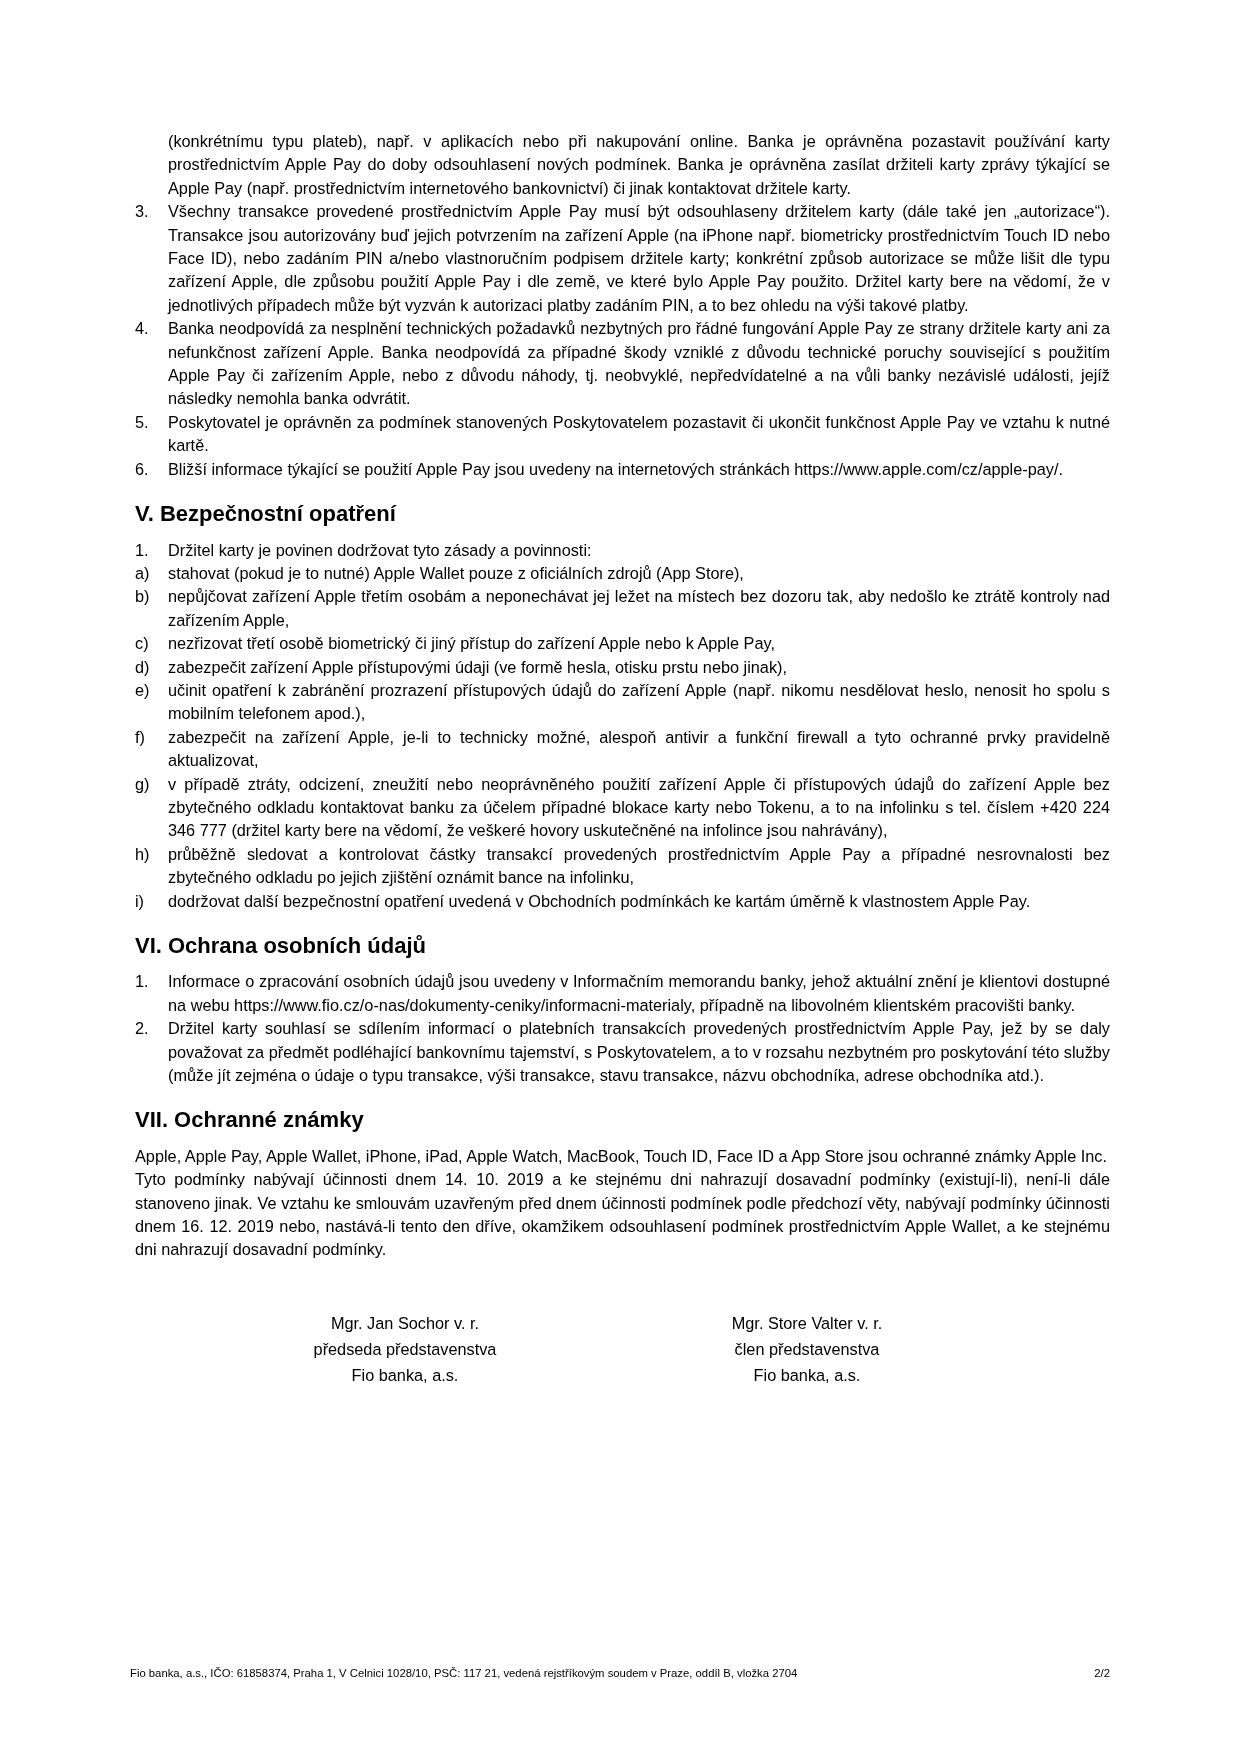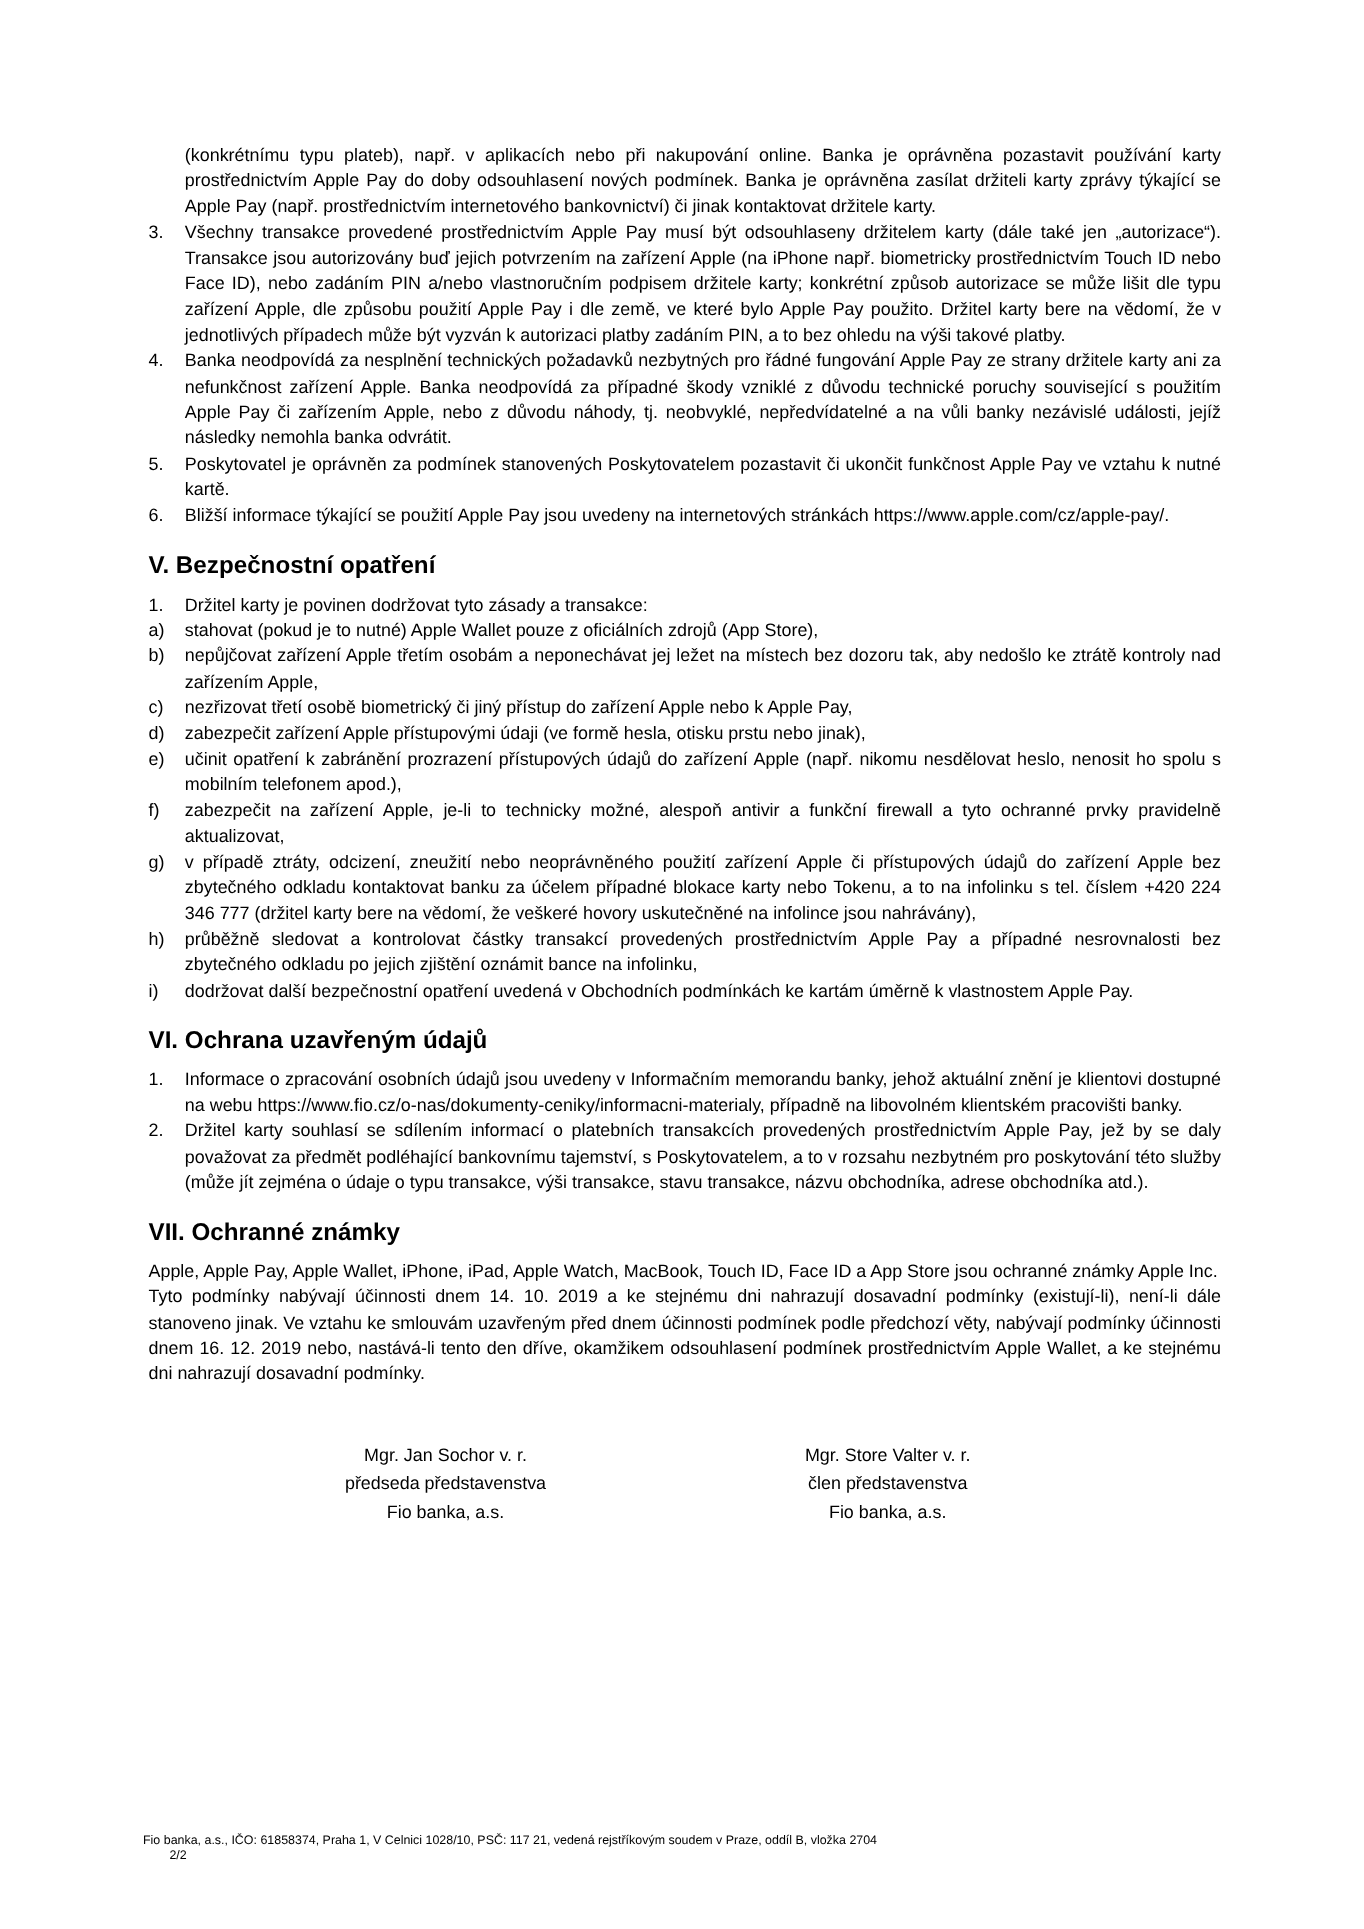--- a/index.html
+++ b/index.html
@@ -62,21 +62,20 @@
   .footer {
     position: absolute;
     left: 130px;
     right: 130px;
     top: 1666px;
     display: flex;
     justify-content: space-between;
     font-size: 11.3px;
     line-height: 14px;
     color: #000000;
-    flex-direction: column;
   }
   .footer .pageno { margin-left: 24px; white-space: nowrap; }
 </style>
 </head>
 <body>
 
 <div class="page">
   <div class="content">
 
     <div class="li">
@@ -97,21 +96,21 @@
     </div>
     <div class="li">
       <span class="marker">6.</span>
       <span class="txt">Bližší informace týkající se použití Apple Pay jsou uvedeny na internetových stránkách https://www.apple.com/cz/apple-pay/.</span>
     </div>
 
     <h2 class="h">V. Bezpečnostní opatření</h2>
 
     <div class="li">
       <span class="marker">1.</span>
-      <span class="txt">Držitel karty je povinen dodržovat tyto zásady a transakce:</span>
+      <span class="txt">Držitel karty je povinen dodržovat tyto zásady a povinnosti:</span>
     </div>
     <div class="li">
       <span class="marker">a)</span>
       <span class="txt">stahovat (pokud je to nutné) Apple Wallet pouze z oficiálních zdrojů (App Store),</span>
     </div>
     <div class="li">
       <span class="marker">b)</span>
       <span class="txt">nepůjčovat zařízení Apple třetím osobám a neponechávat jej ležet na místech bez dozoru tak, aby nedošlo ke ztrátě kontroly nad zařízením Apple,</span>
     </div>
     <div class="li">
@@ -136,21 +135,21 @@
     </div>
     <div class="li">
       <span class="marker">h)</span>
       <span class="txt">průběžně sledovat a kontrolovat částky transakcí provedených prostřednictvím Apple Pay a případné nesrovnalosti bez zbytečného odkladu po jejich zjištění oznámit bance na infolinku,</span>
     </div>
     <div class="li">
       <span class="marker">i)</span>
       <span class="txt">dodržovat další bezpečnostní opatření uvedená v Obchodních podmínkách ke kartám úměrně k vlastnostem Apple Pay.</span>
     </div>
 
-    <h2 class="h">VI. Ochrana uzavřeným údajů</h2>
+    <h2 class="h">VI. Ochrana osobních údajů</h2>
 
     <div class="li">
       <span class="marker">1.</span>
       <span class="txt">Informace o zpracování osobních údajů jsou uvedeny v Informačním memorandu banky, jehož aktuální znění je klientovi dostupné na webu https://www.fio.cz/o-nas/dokumenty-ceniky/informacni-materialy, případně na libovolném klientském pracovišti banky.</span>
     </div>
     <div class="li">
       <span class="marker">2.</span>
       <span class="txt">Držitel karty souhlasí se sdílením informací o platebních transakcích provedených prostřednictvím Apple Pay, jež by se daly považovat za předmět podléhající bankovnímu tajemství, s Poskytovatelem, a to v rozsahu nezbytném pro poskytování této služby (může jít zejména o údaje o typu transakce, výši transakce, stavu transakce, názvu obchodníka, adrese obchodníka atd.).</span>
     </div>
 

